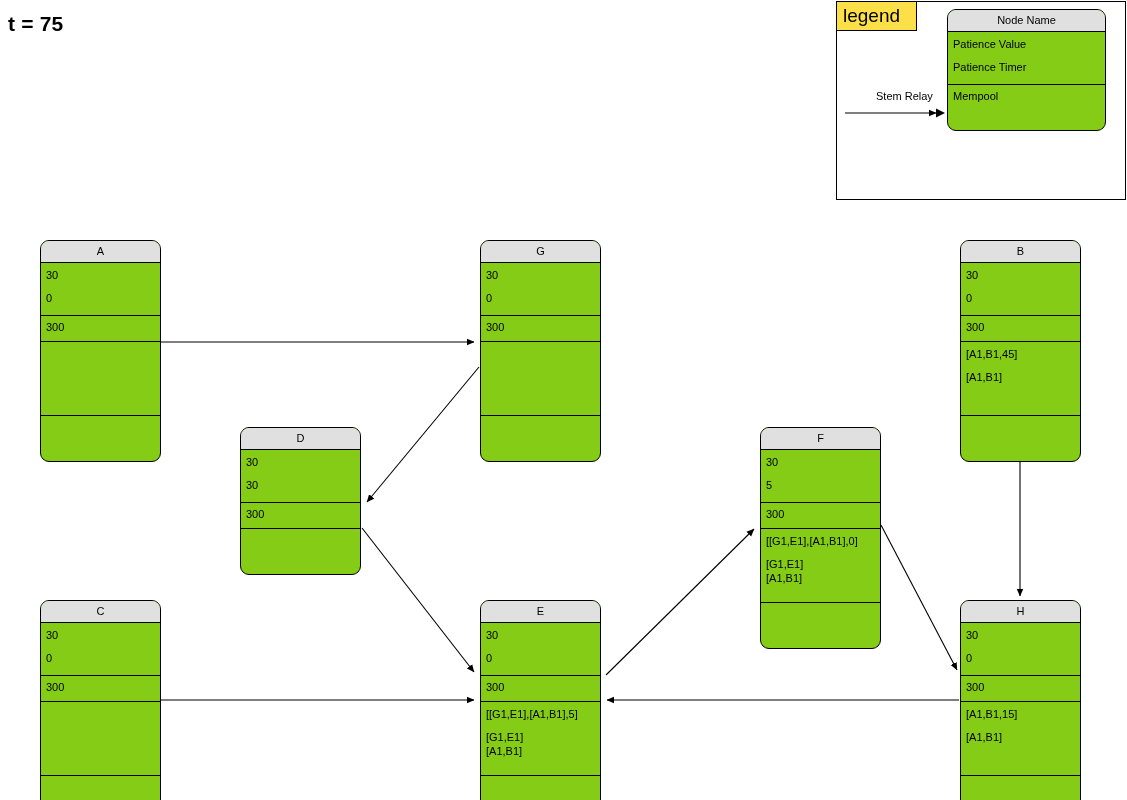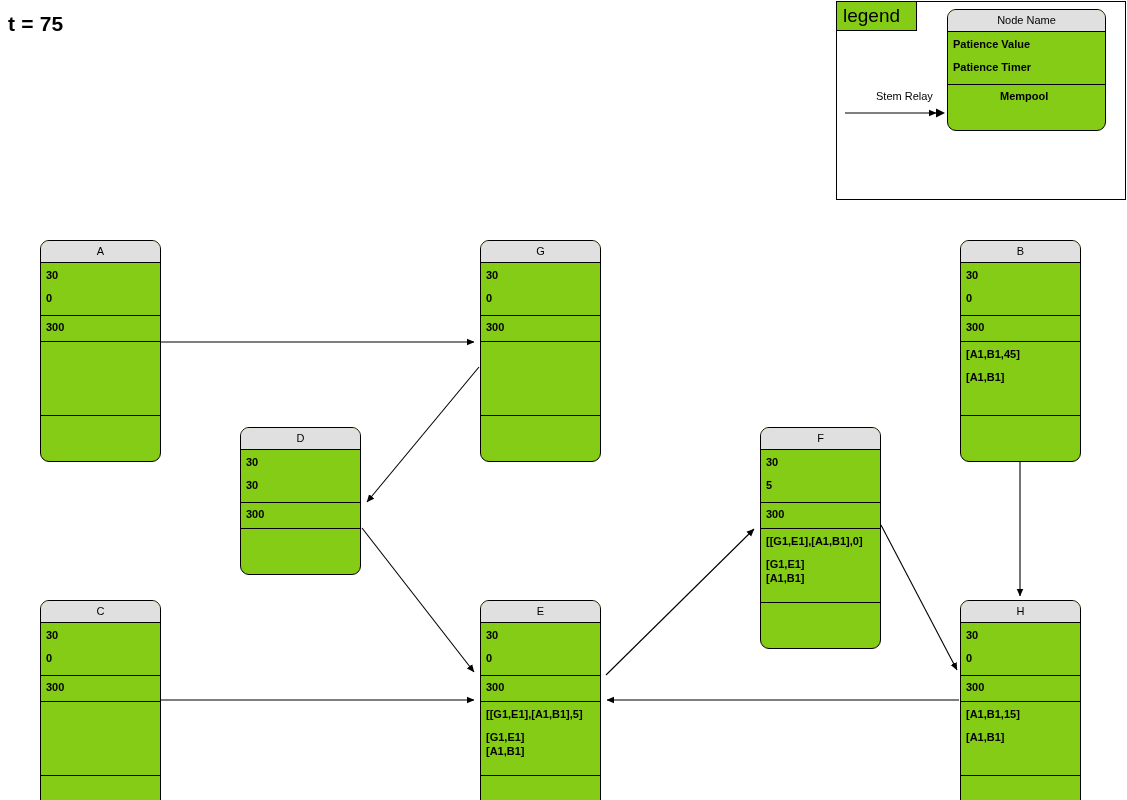--- a/index.html
+++ b/index.html
@@ -61,23 +61,22 @@
     text-align: center;
     font-size: 11px;
     font-weight: normal;
   }
   .node-sec {
     box-sizing: border-box;
     border-bottom: 1px solid #000000;
     padding: 4px 4px 4px 5px;
     font-size: 11px;
     line-height: 14px;
-    font-weight: bold;
-  }
-  .node-sec.last { border-bottom: none; margin-left: 47px; }
+  }
+  .node-sec.last { border-bottom: none; }
   .sec-patience { height: 53px; }
   .sec-embargo  { height: 26px; }
   .sec-stem     { height: 74px; }
   .sec-mem      { height: 45px; }
   .row-line {
     height: 23px;
     line-height: 16px;
     white-space: nowrap;
   }
   .row-line.tight { height: 14px; }
@@ -95,21 +94,21 @@
     background: #ffffff;
   }
   .legend-tab {
     position: absolute;
     left: 836px;
     top: 1px;
     width: 81px;
     height: 30px;
     box-sizing: border-box;
     border: 1px solid #000000;
-    background: #84cc16;
+    background: #fde047;
     font-size: 19px;
     line-height: 28px;
     padding-left: 6px;
   }
   .legend-relay-label {
     position: absolute;
     left: 876px;
     top: 90px;
     font-size: 11px;
     white-space: nowrap;

